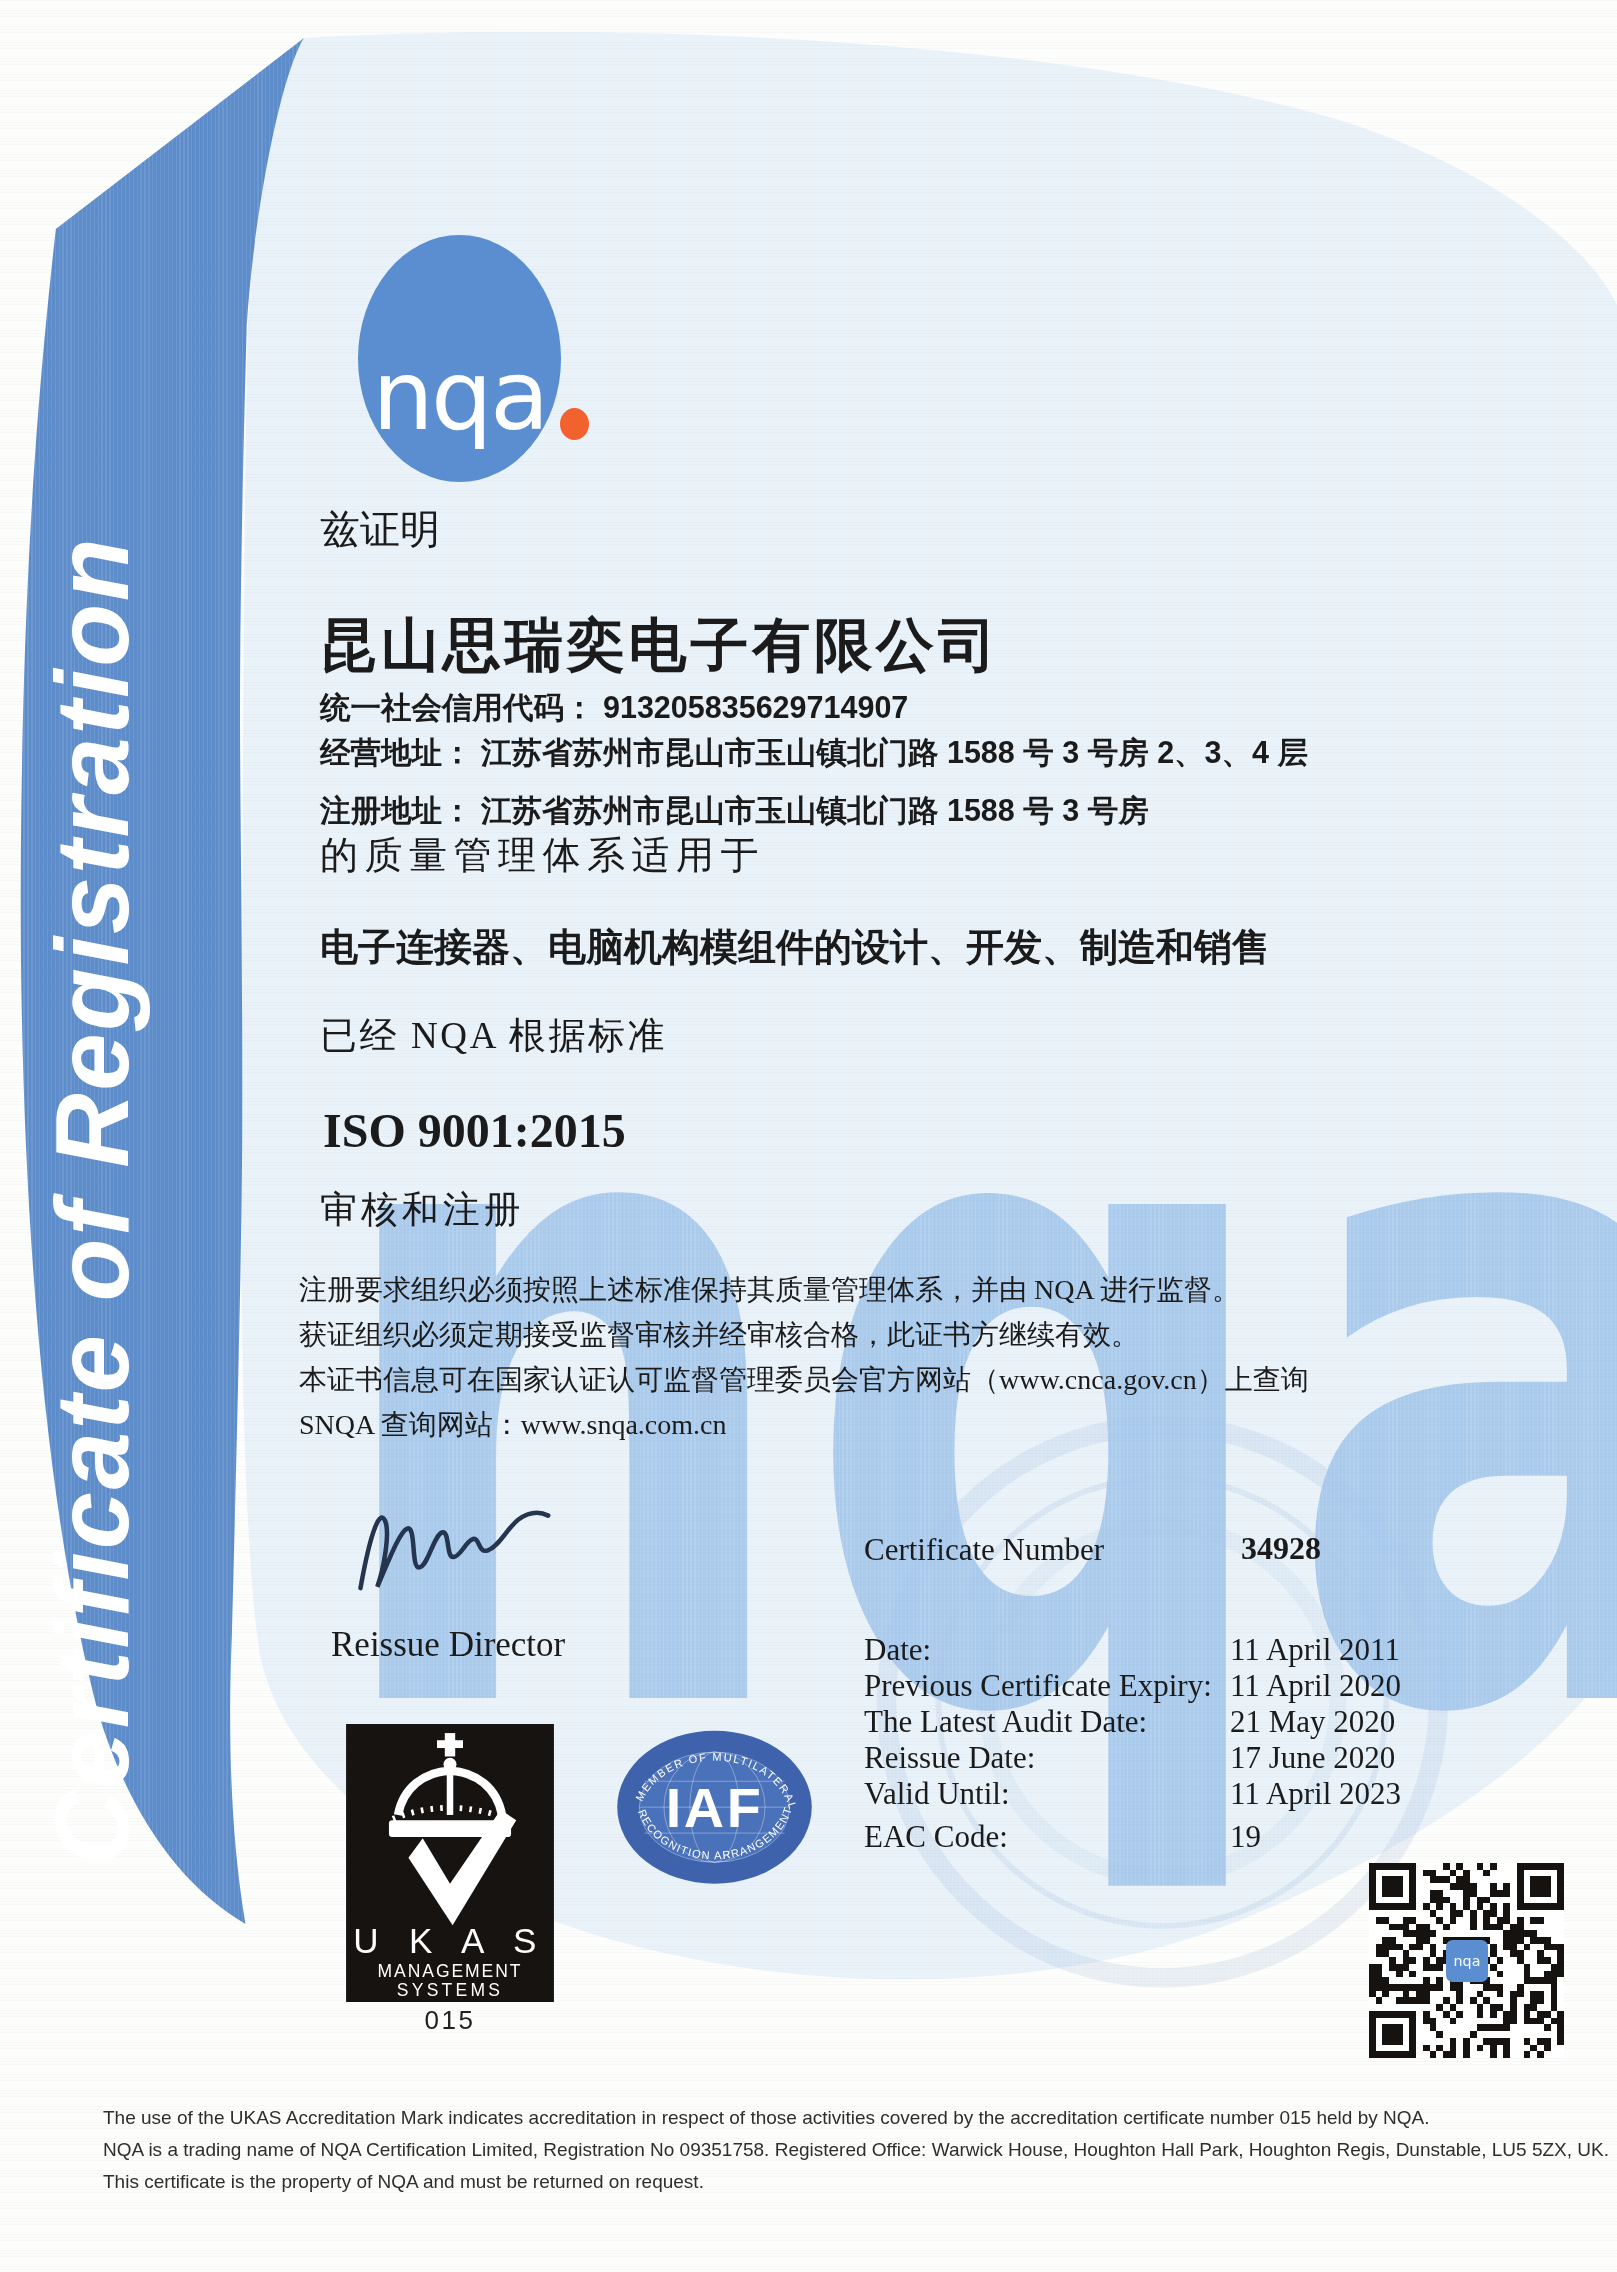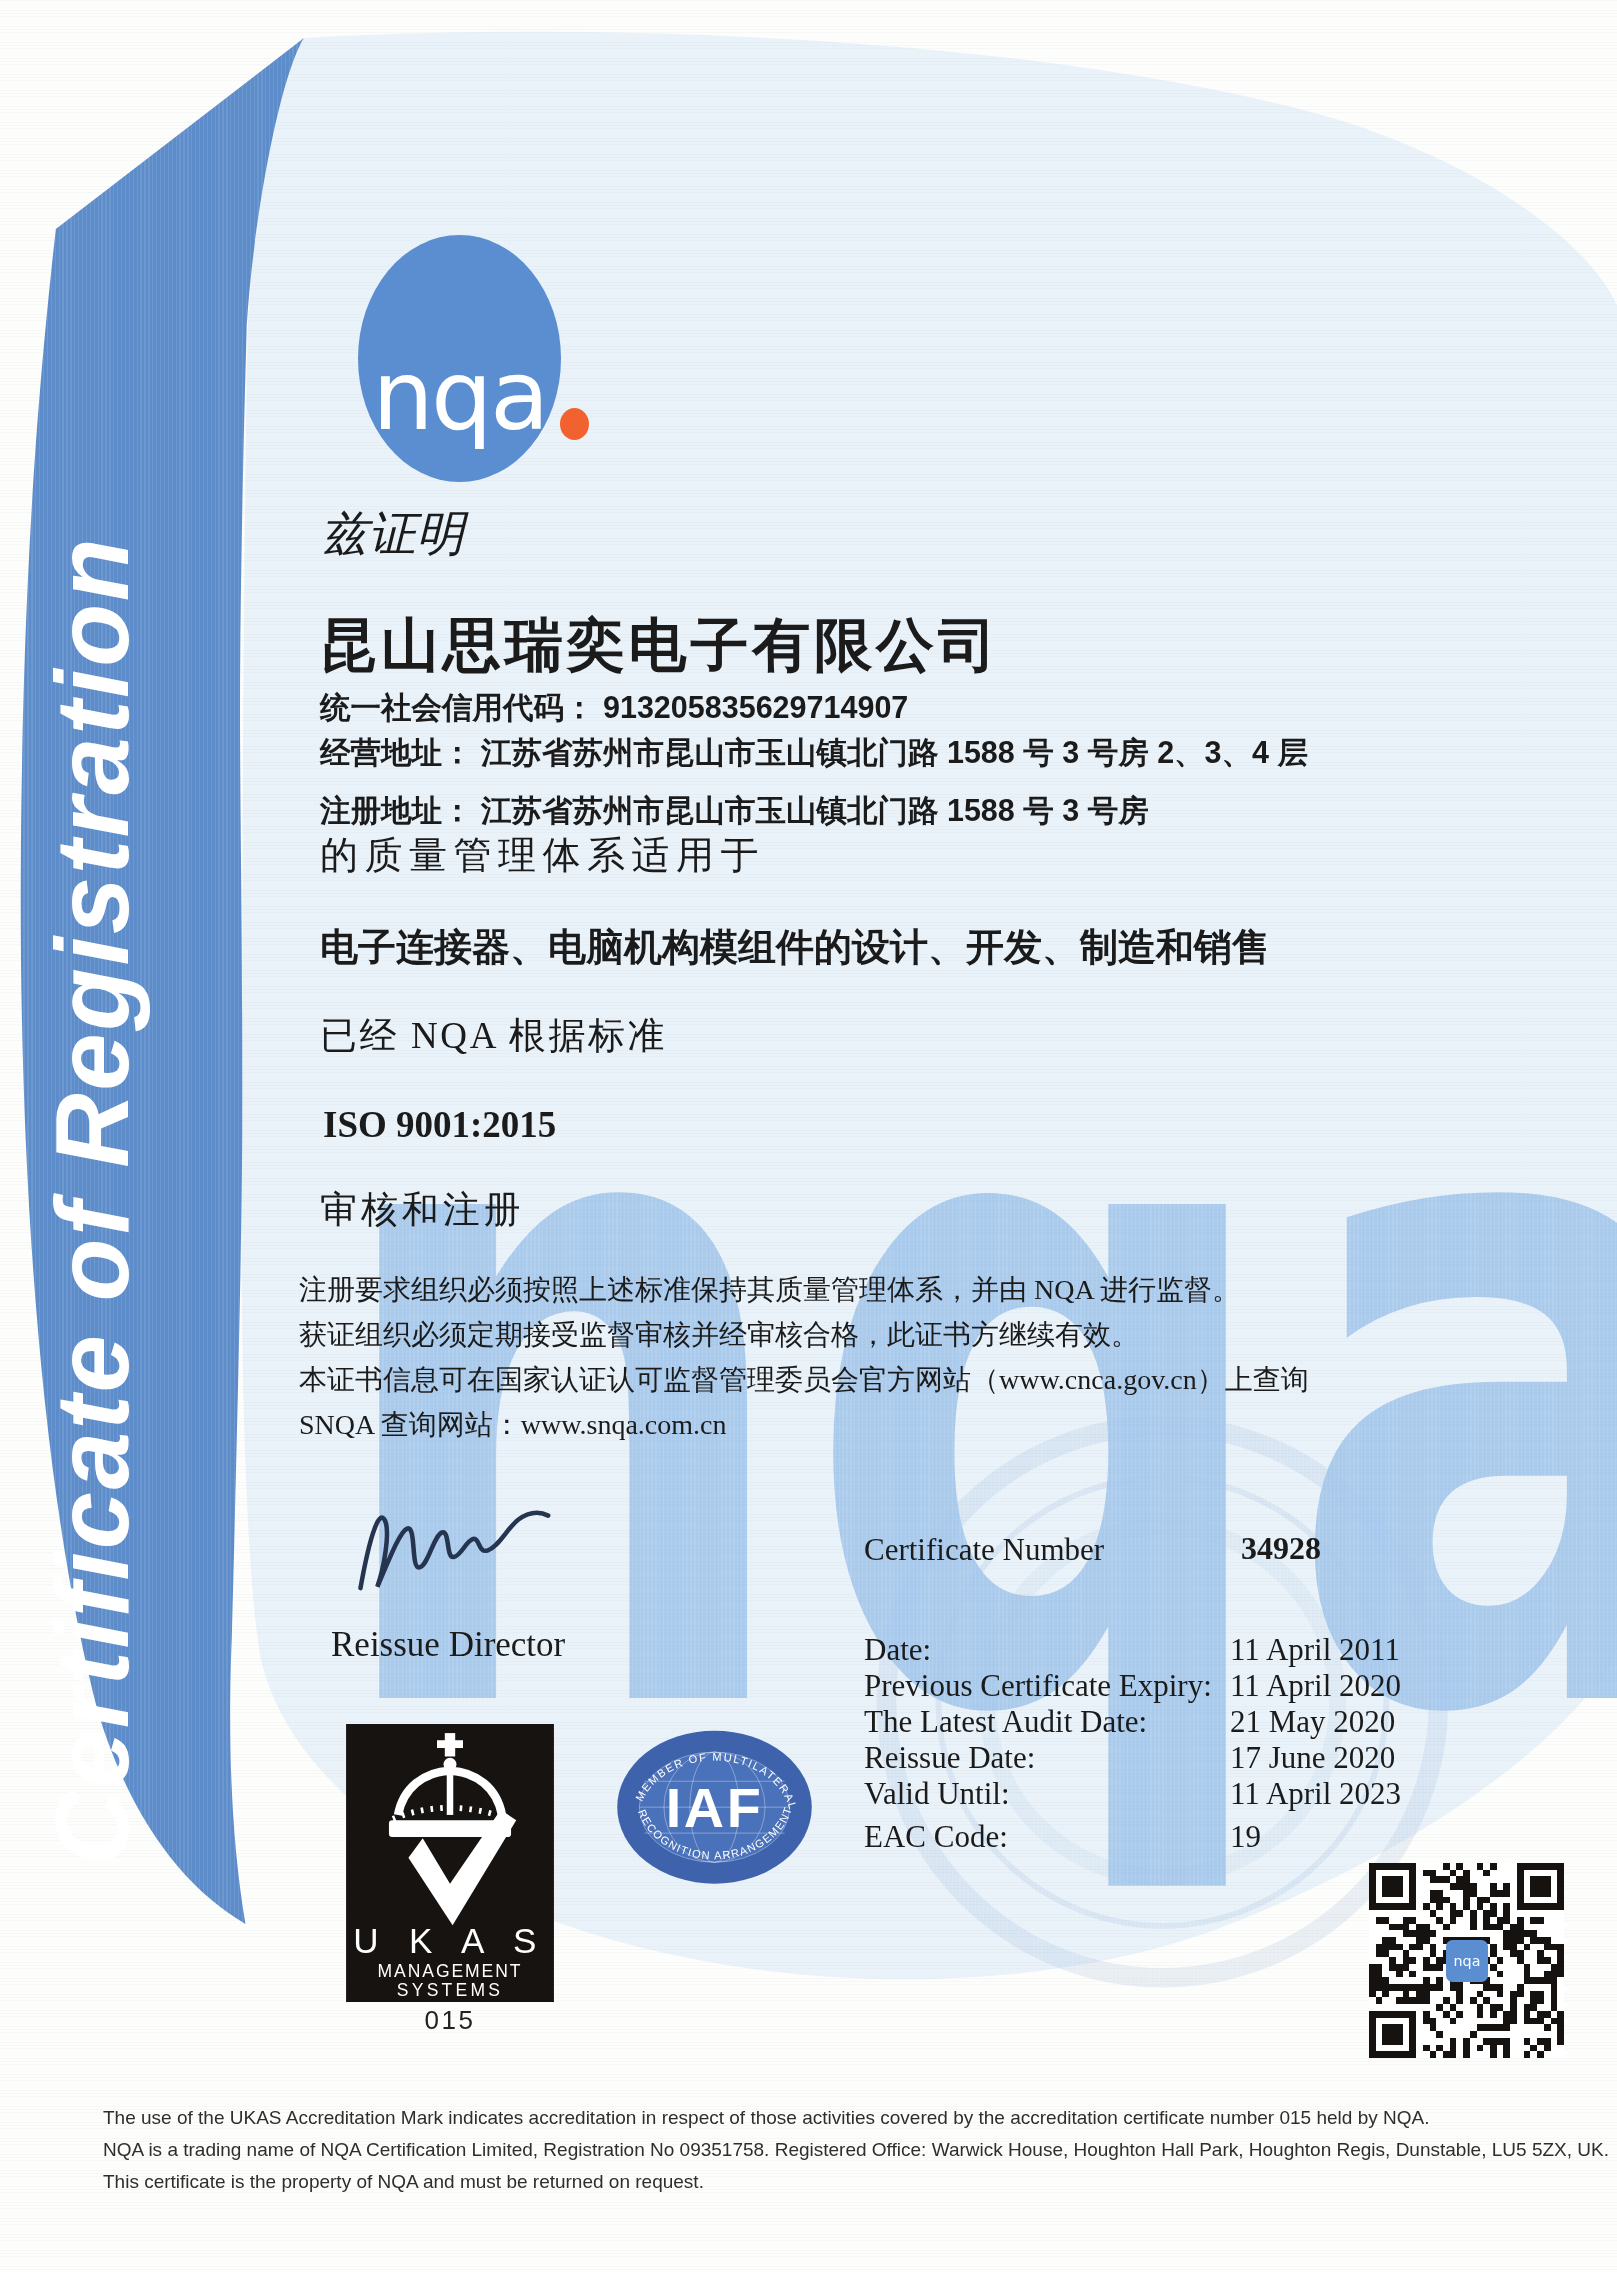--- a/index.html
+++ b/index.html
@@ -25,27 +25,27 @@
   .nqa-logo{position:absolute;left:358px;top:235px;width:203px;height:247px;}
   .nqa-circle{position:absolute;inset:0;background:#5a8ed0;border-radius:50%;}
   .nqa-word{position:absolute;left:0;top:112px;width:100%;text-align:center;
     color:#fff;font-size:97px;font-weight:500;letter-spacing:-2.6px;line-height:97px;
     font-family:"DejaVu Sans",sans-serif;}
   .nqa-dot{position:absolute;left:202px;top:173px;width:29px;height:32px;background:#f2622e;border-radius:50%;}
   
   .abs{position:absolute;white-space:nowrap;}
   .serifcn{font-family:"Liberation Serif",serif;}
   .sanscn{font-family:"Liberation Sans",sans-serif;font-weight:700;}
-  .intro{left:320px;top:502px;font-size:48px;font-style:italic;}
+  .intro{left:320px;top:502px;font-size:40px;}
   .company{left:319px;top:607px;font-size:58px;letter-spacing:3.9px;}
   .meta{left:320px;font-size:30.5px;}
   .scope-intro{left:320px;top:830px;font-size:38px;letter-spacing:6.5px;}
   .scope{left:320px;top:922px;font-size:38px;}
   .std-intro{left:320px;top:1011px;font-size:37px;letter-spacing:2.6px;}
-  .standard{left:323px;top:1103px;font-size:37px;font-weight:700;font-family:"Liberation Serif",serif;}
+  .standard{left:323px;top:1103px;font-size:48px;font-weight:700;font-family:"Liberation Serif",serif;}
   .registered{left:320px;top:1185px;font-size:37px;letter-spacing:3.9px;}
   .notes{left:299px;top:1267px;font-size:28px;line-height:45px;white-space:nowrap;
     font-family:"Liberation Serif",serif;}
   .md-title{left:331px;top:1625px;font-size:35px;font-family:"Liberation Serif",serif;}
   
   .certnum-label{left:864px;top:1532px;font-size:31px;font-family:"Liberation Serif",serif;}
   .certnum-value{left:1241px;top:1530px;font-size:32px;font-weight:700;font-family:"Liberation Serif",serif;}
   .daterows{position:absolute;left:864px;top:1632px;width:740px;font-family:"Liberation Serif",serif;font-size:31px;}
   .daterow{position:relative;height:36px;}
   .daterow.gap{margin-top:7px;}

